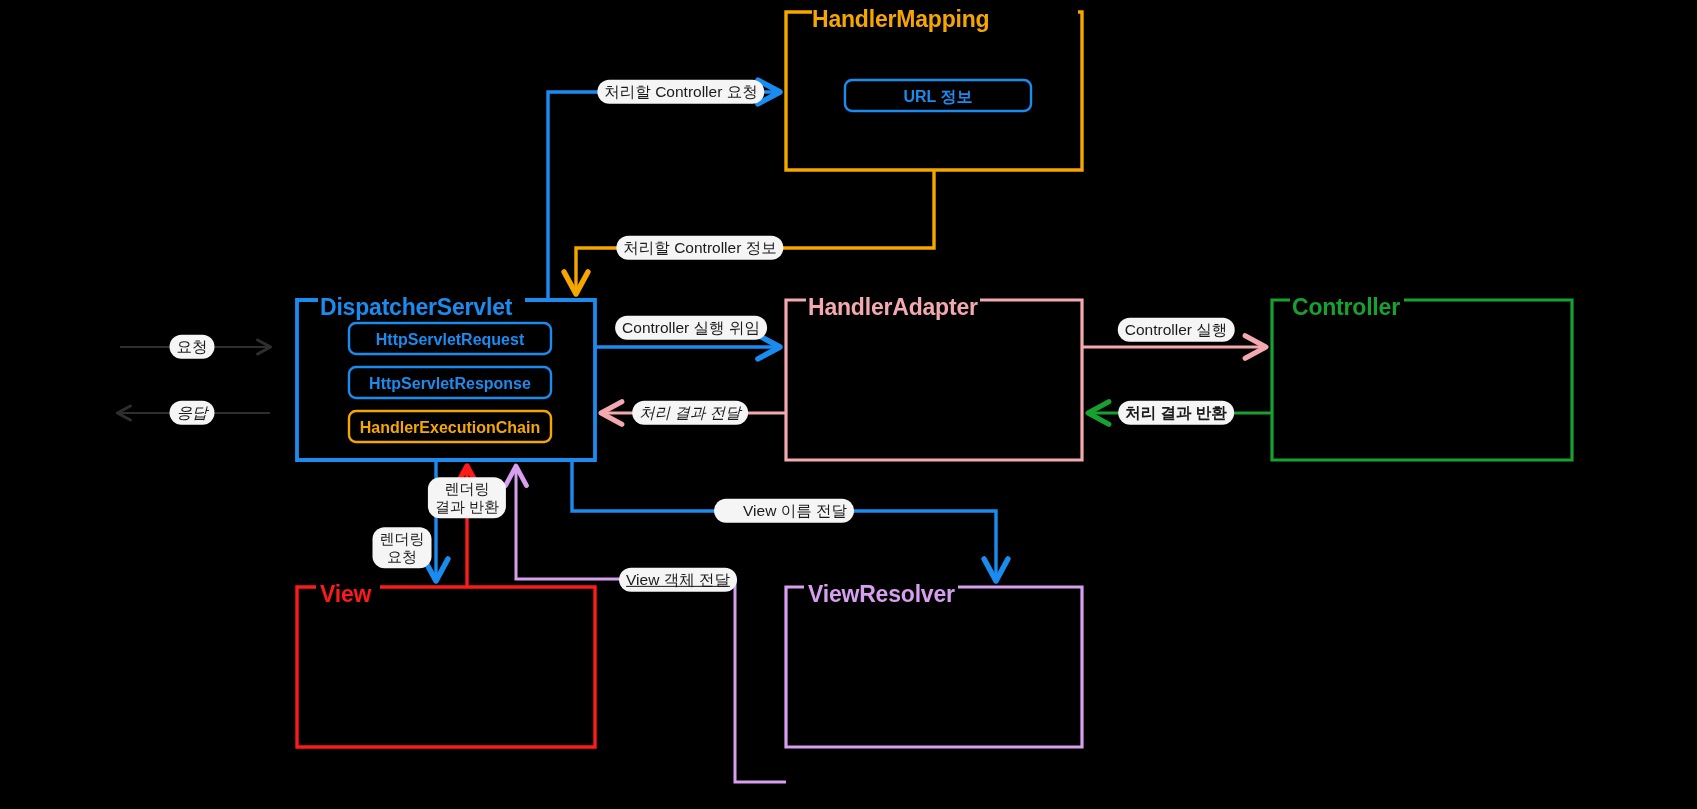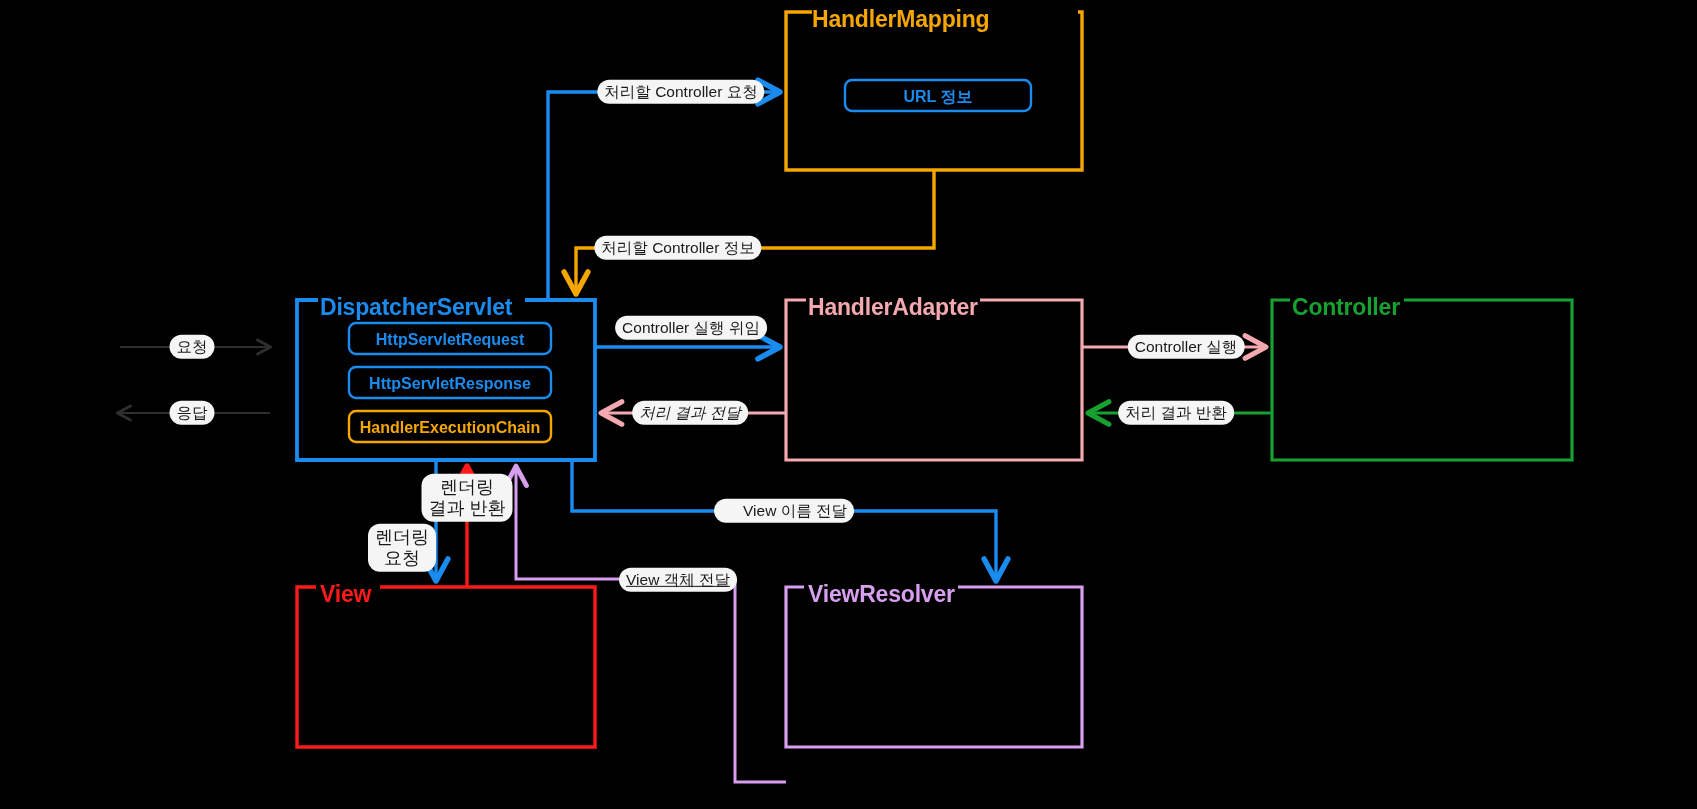--- a/index.html
+++ b/index.html
@@ -48,21 +48,21 @@
     font-weight: 500;
     line-height: 1.18;
     padding: 3px 7px;
     text-align: center;
     white-space: pre;
     transform: translate(-50%, -50%);
     box-sizing: border-box;
     border-radius: 12px;
   }
   .edge-label.sml {
-    font-size: 18px;
+    font-size: 15px;
   }
 </style>
 </head>
 <body>
 
 <div id="stage">
   <svg id="diagram" viewBox="0 0 1697 809">
     <defs>
       <marker id="ah-blue" markerWidth="9" markerHeight="9" refX="7.2" refY="4.5" orient="auto" markerUnits="strokeWidth">
         <path d="M1,1 L7.5,4.5 L1,8" fill="none" stroke="#1a8cf0" stroke-width="1.6" stroke-linecap="round" stroke-linejoin="round"></path>
@@ -178,26 +178,26 @@
       <rect x="349" y="367" width="202" height="31" rx="7" ry="7" fill="none" stroke="#1a8cf0" stroke-width="2.4"></rect>
       <text class="pill-text" x="450" y="383.5" fill="#1a8cf0">HttpServletResponse</text>
     </g>
     <g>
       <rect x="349" y="411" width="202" height="31" rx="7" ry="7" fill="none" stroke="#f5a700" stroke-width="2.4"></rect>
       <text class="pill-text" x="450" y="427.5" fill="#f5a700">HandlerExecutionChain</text>
     </g>
   </svg>
 
   <div class="edge-label" style="left:192px; top:347px;">요청</div>
-  <div class="edge-label" style="left:192px; top:413px;">응답</div>
+  <div class="edge-label" style="left:192px; top:413px;font-style:italic;">응답</div>
   <div class="edge-label" style="left:681px; top:92px;">처리할 Controller 요청</div>
-  <div class="edge-label" style="left:678px; top:248px;">처리할 Controller 정보</div>
+  <div class="edge-label" style="left:700px; top:248px;">처리할 Controller 정보</div>
   <div class="edge-label" style="left:691px; top:328px;">Controller 실행 위임</div>
   <div class="edge-label" style="left:690px; top:413px;font-style:italic;">처리 결과 전달</div>
-  <div class="edge-label" style="left:1176px; top:347px;margin-left:10px;">Controller 실행</div>
-  <div class="edge-label" style="left:1176px; top:413px;">처리 결과 반환</div>
+  <div class="edge-label" style="left:1176px; top:330px;">Controller 실행</div>
+  <div class="edge-label" style="left:1176px; top:413px;font-weight:bold;">처리 결과 반환</div>
   <div class="edge-label" style="left:784px; top:511px;padding-left:29px;">View 이름 전달</div>
   <div class="edge-label sml" style="left:467px; top:498px;">렌더링
 결과 반환</div>
   <div class="edge-label sml" style="left:402px; top:548px;">렌더링
 요청</div>
   <div class="edge-label" style="left:678px; top:580px;text-decoration:underline;">View 객체 전달</div>
 </div>
 
 </body></html>

